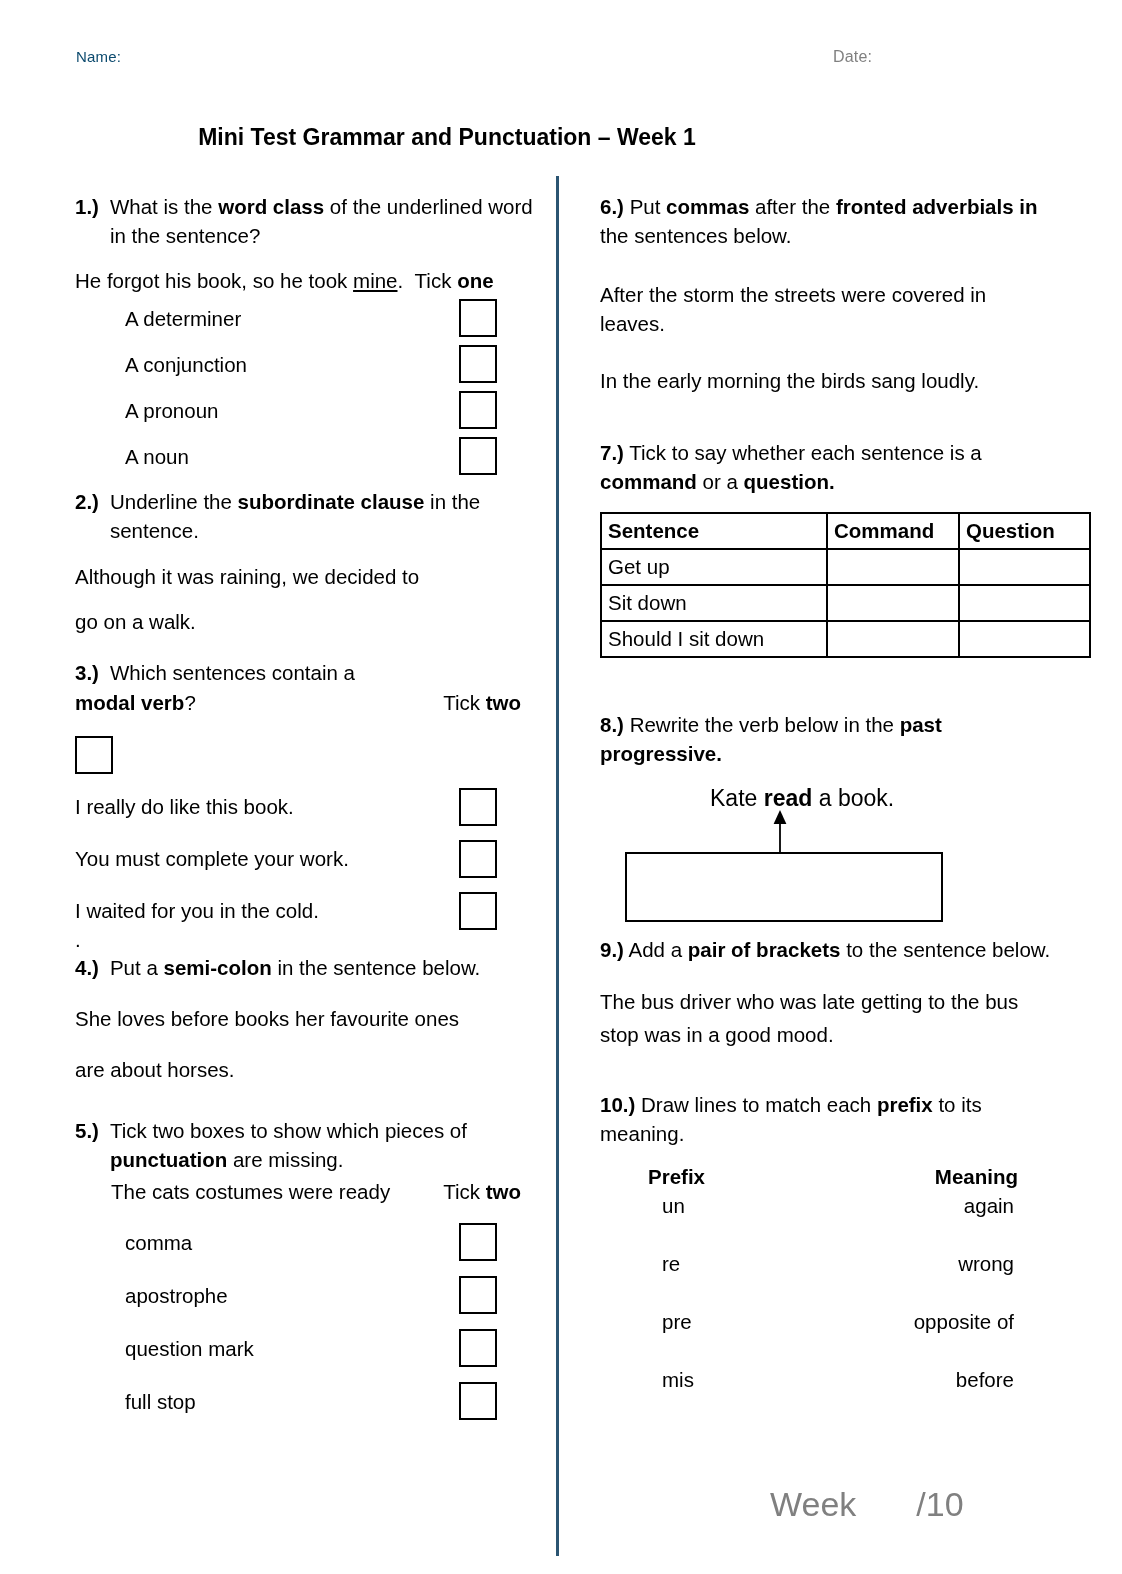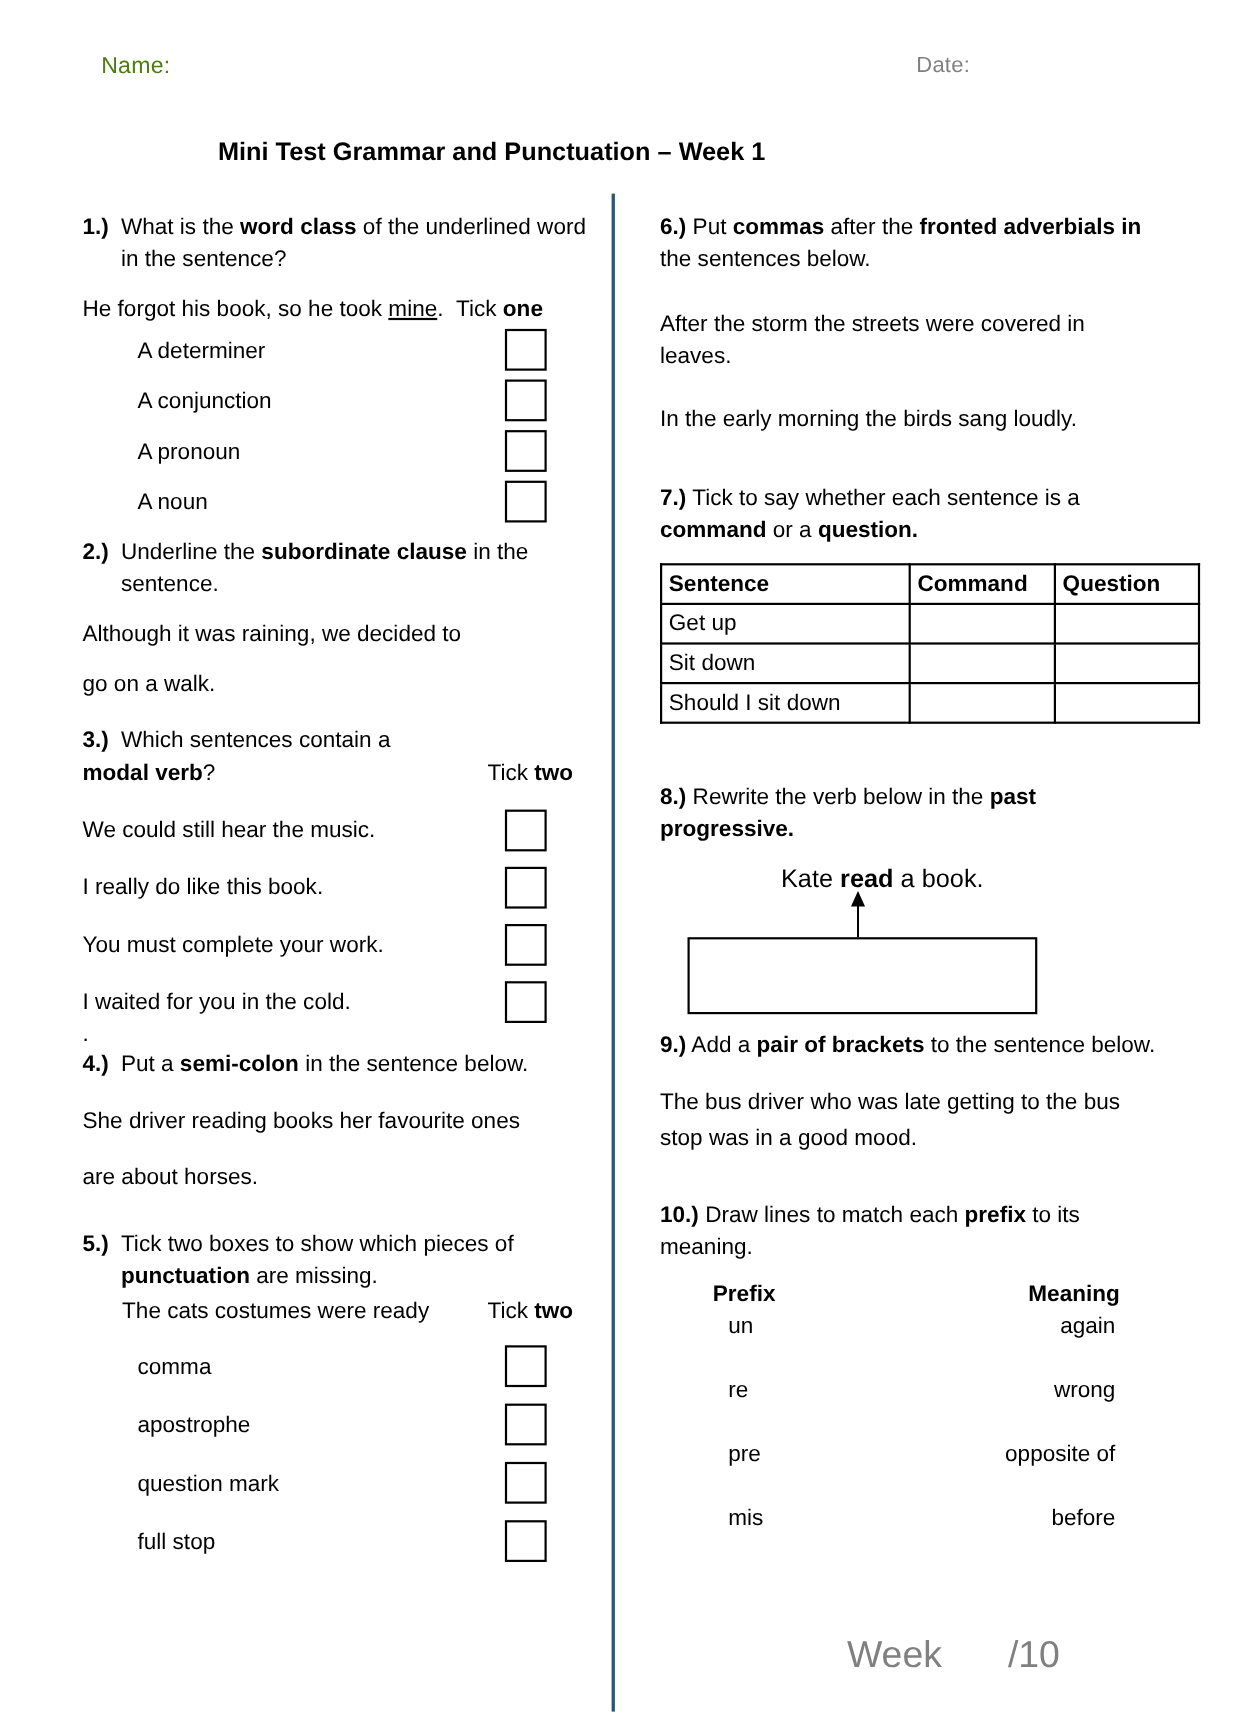--- a/index.html
+++ b/index.html
@@ -15,31 +15,31 @@
     position: relative;
     width: 1122px;
     height: 1574px;
     background: #ffffff;
     overflow: hidden;
   }
 
   
   .hdr-name {
     position: absolute;
-    left: 92px;
+    left: 76px;
     top: 48px;
-    font-size: 21px;
-    color: #4d7c0f;
+    font-size: 15px;
+    color: #0c4a6e;
     letter-spacing: .2px;
   }
   .hdr-date {
     position: absolute;
     left: 833px;
     top: 48px;
-    font-size: 20px;
+    font-size: 16px;
     color: #808080;
     letter-spacing: .2px;
   }
   .title {
     position: absolute;
     left: 0;
     top: 124px;
     width: 894px;
     text-align: center;
     font-size: 23px;
@@ -263,21 +263,20 @@
     <div class="q" style="margin-top:22px">
       <div class="stem">
         <span class="num">3.)</span>
         <span class="body">Which sentences contain a</span>
       </div>
       <div class="tick-line" style="margin-top:1px">
         <span><span class="b">modal verb</span><span>?</span></span>
         <span style="margin-right:14px"><span>Tick </span><span class="b">two</span></span>
       </div>
       <div class="optrow" style="margin-top:12px;min-height:52px">
-        <span class="lbl">We could still hear the music.</span>
         <span class="cbx"></span>
       </div>
       <div class="optrow" style="min-height:52px">
         <span class="lbl">I really do like this book.</span>
         <span class="cbx"></span>
       </div>
       <div class="optrow" style="min-height:52px">
         <span class="lbl">You must complete your work.</span>
         <span class="cbx"></span>
       </div>
@@ -288,21 +287,21 @@
       <div class="stray-dot">.</div>
     </div>
 
     <div class="q" style="margin-top:6px">
       <div class="stem">
         <span class="num">4.)</span>
         <span class="body">
           <span>Put a </span><span class="b">semi-colon</span><span> in the sentence below.</span>
         </span>
       </div>
-      <div class="sent" style="margin-top:22px">She driver reading books her favourite ones</div>
+      <div class="sent" style="margin-top:22px">She loves before books her favourite ones</div>
       <div class="sent2" style="margin-top:22px">are about horses.</div>
     </div>
 
     <div class="q" style="margin-top:32px">
       <div class="stem">
         <span class="num">5.)</span>
         <span class="body">
           <span>Tick two boxes to show which pieces of </span><span class="b">punctuation</span><span> are missing.</span>
         </span>
       </div>

